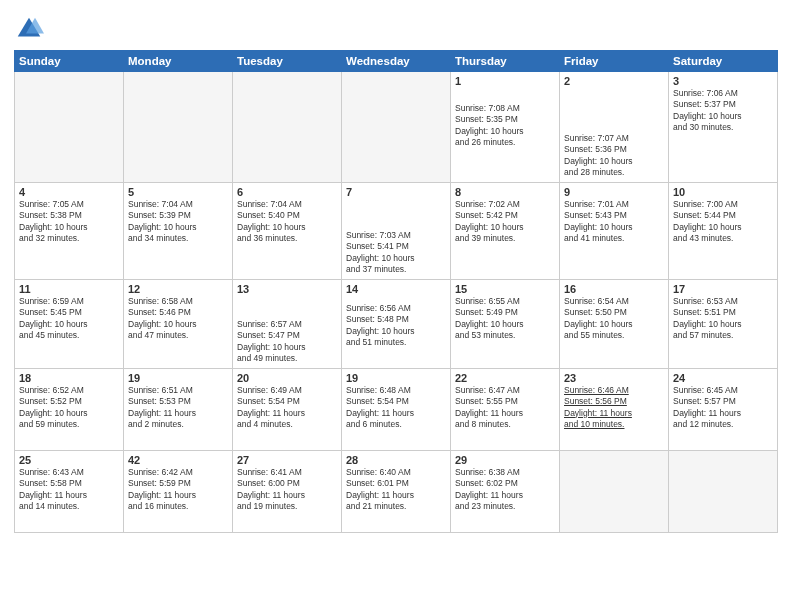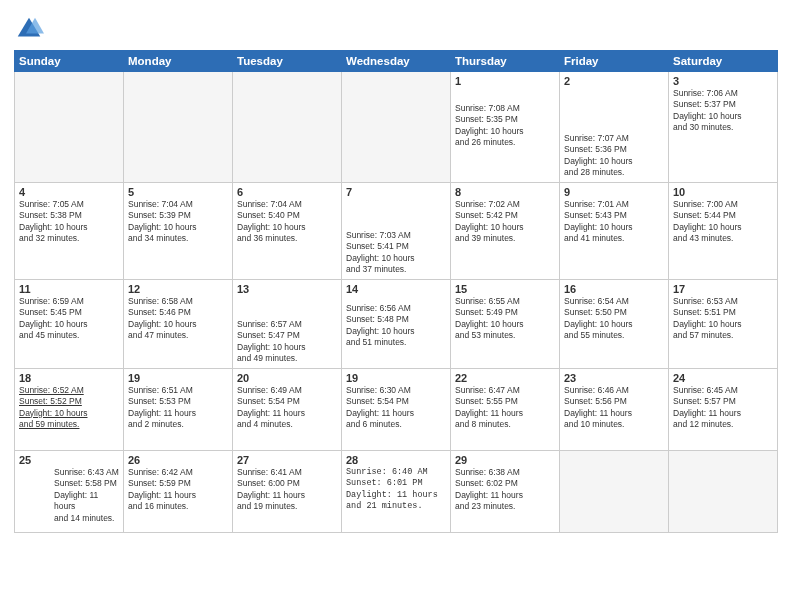--- a/index.html
+++ b/index.html
@@ -252,93 +252,93 @@
             <div class="day-num">17</div>
             <div class="day-info" style="white-space: pre-line;">Sunrise: 6:53 AM
 Sunset: 5:51 PM
 Daylight: 10 hours
 and 57 minutes.</div>
           </td>
         </tr>
         <tr>
           <td>
             <div class="day-num">18</div>
-            <div class="day-info" style="white-space: pre-line; text-decoration: underline;">Sunrise: 6:52 AM
+            <div class="day-info" style="white-space: pre-line;">Sunrise: 6:52 AM
 Sunset: 5:52 PM
 Daylight: 10 hours
 and 59 minutes.</div>
           </td>
           <td>
             <div class="day-num">19</div>
             <div class="day-info" style="white-space: pre-line;">Sunrise: 6:51 AM
 Sunset: 5:53 PM
 Daylight: 11 hours
 and 2 minutes.</div>
           </td>
           <td>
             <div class="day-num">20</div>
             <div class="day-info" style="white-space: pre-line;">Sunrise: 6:49 AM
 Sunset: 5:54 PM
 Daylight: 11 hours
 and 4 minutes.</div>
           </td>
           <td>
             <div class="day-num">19</div>
-            <div class="day-info" style="white-space: pre-line;">Sunrise: 6:30 AM
+            <div class="day-info" style="white-space: pre-line;">Sunrise: 6:48 AM
 Sunset: 5:54 PM
 Daylight: 11 hours
 and 6 minutes.</div>
           </td>
           <td>
             <div class="day-num">22</div>
             <div class="day-info" style="white-space: pre-line;">Sunrise: 6:47 AM
 Sunset: 5:55 PM
 Daylight: 11 hours
 and 8 minutes.</div>
           </td>
           <td>
             <div class="day-num">23</div>
-            <div class="day-info" style="white-space: pre-line;">Sunrise: 6:46 AM
+            <div class="day-info" style="white-space: pre-line; text-decoration: underline;">Sunrise: 6:46 AM
 Sunset: 5:56 PM
 Daylight: 11 hours
 and 10 minutes.</div>
           </td>
           <td>
             <div class="day-num">24</div>
             <div class="day-info" style="white-space: pre-line;">Sunrise: 6:45 AM
 Sunset: 5:57 PM
 Daylight: 11 hours
 and 12 minutes.</div>
           </td>
         </tr>
         <tr>
           <td>
             <div class="day-num">25</div>
-            <div class="day-info" style="white-space: pre-line; margin-left: 35px;">Sunrise: 6:43 AM
+            <div class="day-info" style="white-space: pre-line;">Sunrise: 6:43 AM
 Sunset: 5:58 PM
 Daylight: 11 hours
 and 14 minutes.</div>
           </td>
           <td>
-            <div class="day-num">26</div>
+            <div class="day-num">42</div>
             <div class="day-info" style="white-space: pre-line;">Sunrise: 6:42 AM
 Sunset: 5:59 PM
 Daylight: 11 hours
 and 16 minutes.</div>
           </td>
           <td>
             <div class="day-num">27</div>
             <div class="day-info" style="white-space: pre-line;">Sunrise: 6:41 AM
 Sunset: 6:00 PM
 Daylight: 11 hours
 and 19 minutes.</div>
           </td>
           <td>
             <div class="day-num">28</div>
-            <div class="day-info" style="white-space: pre-line; font-family: Liberation Mono, monospace;">Sunrise: 6:40 AM
+            <div class="day-info" style="white-space: pre-line;">Sunrise: 6:40 AM
 Sunset: 6:01 PM
 Daylight: 11 hours
 and 21 minutes.</div>
           </td>
           <td>
             <div class="day-num">29</div>
             <div class="day-info" style="white-space: pre-line;">Sunrise: 6:38 AM
 Sunset: 6:02 PM
 Daylight: 11 hours
 and 23 minutes.</div>

